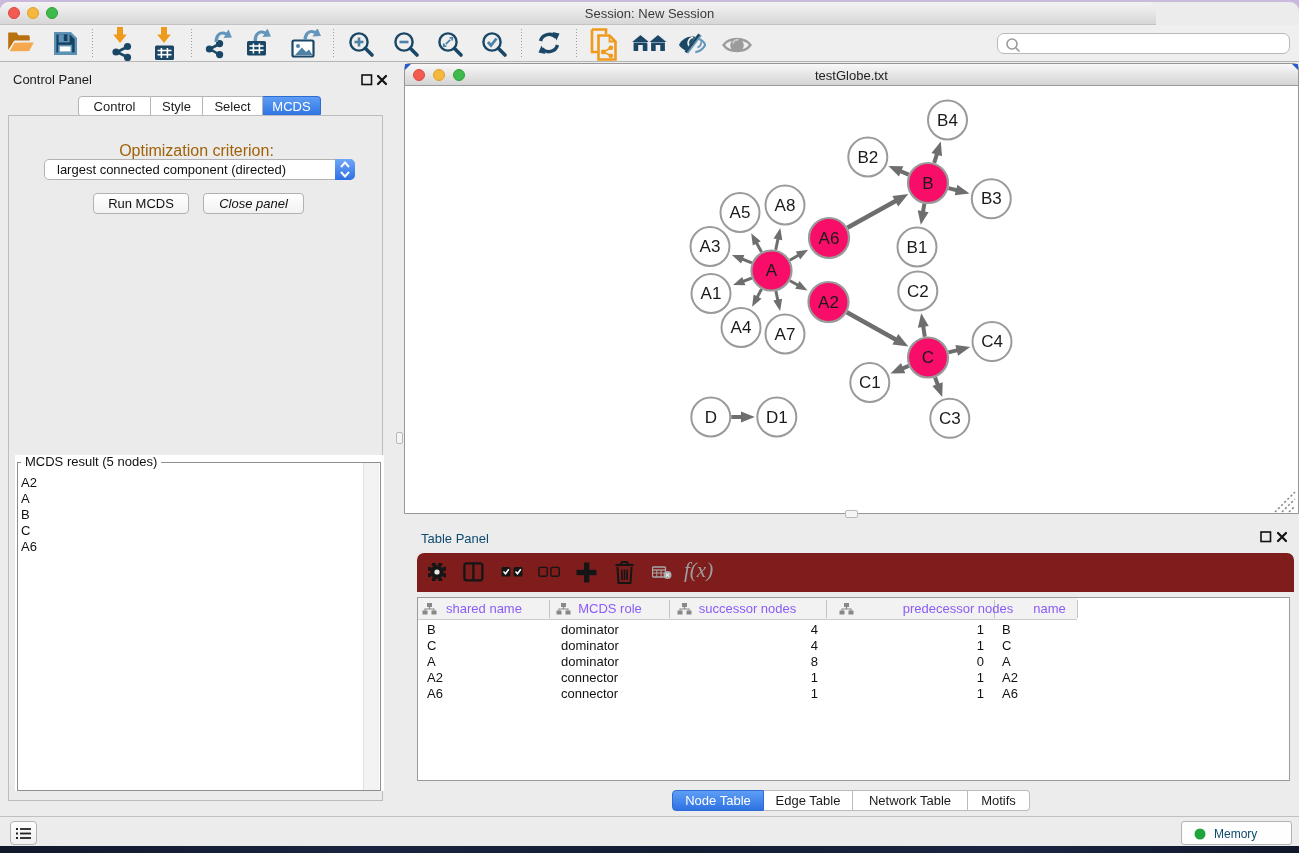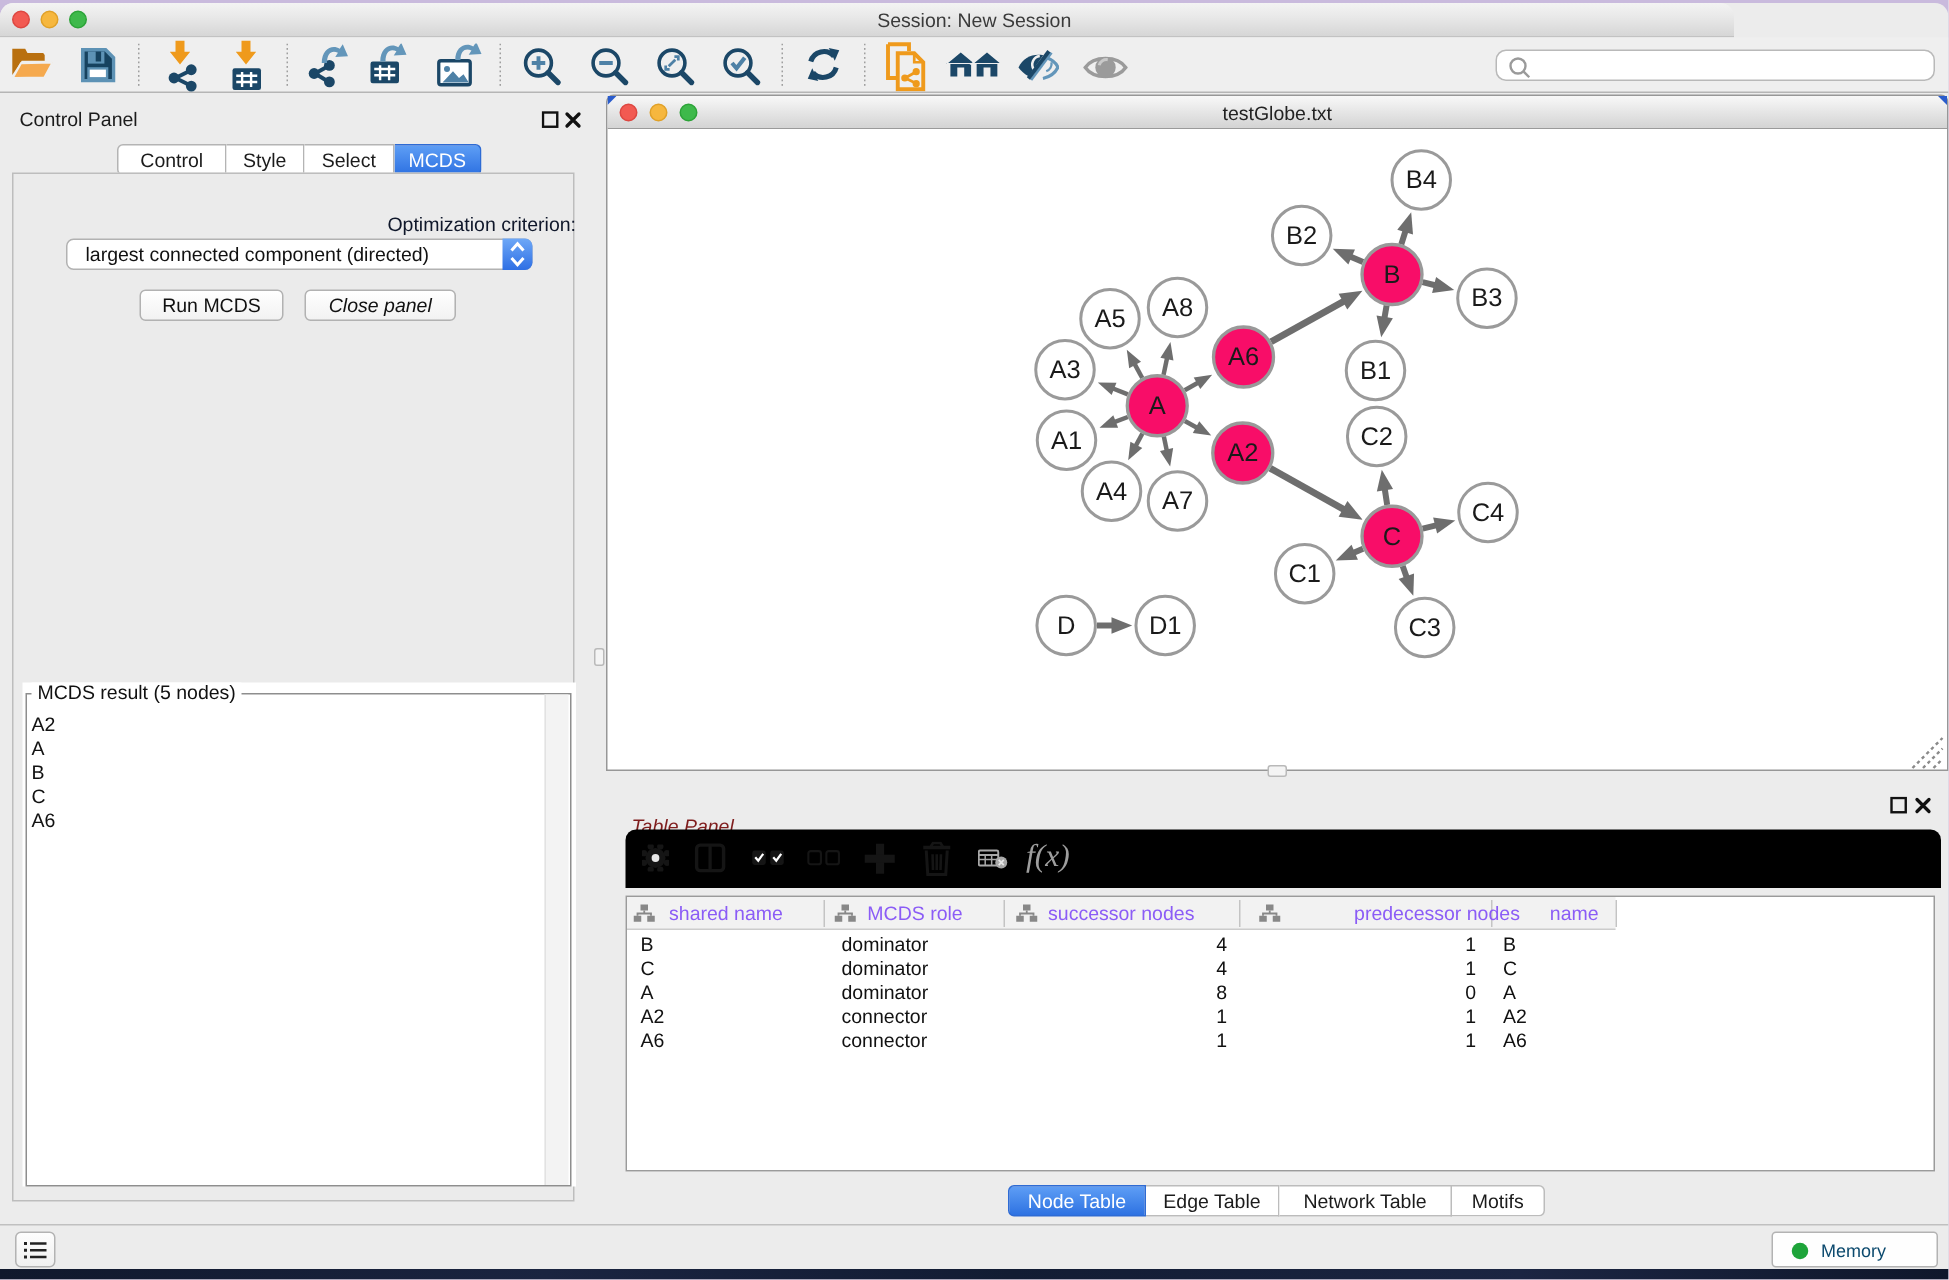--- a/index.html
+++ b/index.html
@@ -27,21 +27,21 @@
 #searchbox { left:997px; top:8px; width:293px; height:21px; background:#fff;
   border:1px solid #b9b9b9; border-radius:7px; }
 
 #cpanel { left:0; top:60px; width:404px; height:754px; }
 #cptitle { left:13px; top:10px; font-size:13px; color:#1b1b1b; }
 #cptabs { top:34px; left:78px; height:21px; }
 .tab { position:absolute; top:0; height:21px; line-height:20px; text-align:center;
   font-size:13px; color:#1b1b1b; background:#fff; border:1px solid #b4b4b4; }
 .tabsel { background:linear-gradient(#5e9ef5,#2e72e2); color:#fff; border-color:#2e6bd4; }
 #cpbody { left:8px; top:53px; width:375px; height:686px; border:1px solid #bdbdbd; background:#ebebeb; }
-#optlabel { left:0; top:26px; width:375px; text-align:right; font-size:13px; color:#0f172a; }
+#optlabel { left:0; top:26px; width:375px; text-align:center; font-size:16px; color:#a16207; }
 #dropdown { left:35px; top:43px; width:311px; height:21px; background:#fff;
   border:1px solid #b2b2b2; border-radius:5px; font-size:13px; line-height:19px;
   color:#111; padding-left:12px; }
 #ddstep { position:absolute; right:-1px; top:-1px; width:20px; height:21px; border-radius:0 5px 5px 0;
   background:linear-gradient(#6ea8f7,#2e6fe4); }
 .btn { position:absolute; height:21px; background:linear-gradient(#ffffff,#f2f2f2);
   border:1px solid #b2b2b2; border-radius:4px; font-size:13px; color:#111;
   text-align:center; line-height:19px; }
 #fieldset { left:6px; top:339px; width:369px; height:336px; background:#fff; }
 #fsborder { position:absolute; left:2px; top:7px; width:364px; height:329px; border:1px solid #8e8e8e; }
@@ -55,22 +55,22 @@
 #nettitle { position:absolute; left:0; top:0; width:893px; height:22px;
   background:linear-gradient(#f8f8f8,#d4d4d4); border-radius:5px 5px 0 0;
   border-bottom:1px solid #9a9a9a; }
 #nettitle .t1 { left:8px;  background:#f25a52; border:0.5px solid #dd4741; }
 #nettitle .t2 { left:28px; background:#f6b73e; border:0.5px solid #e0a128; }
 #nettitle .t3 { left:48px; background:#3eb94b; border:0.5px solid #2ca338; }
 #netname { position:absolute; width:100%; text-align:center; font-size:13px; color:#222; line-height:23px; }
 #graph { position:absolute; left:0; top:22px; }
 
 #tpanel { left:404px; top:512px; width:895px; height:302px; }
-#tptitle { left:17px; top:29px; font-size:13px; color:#7f1d1d;font-style:italic; }
-#tptoolbar { left:13px; top:39px; width:877px; height:39px; background:#000000; border-radius:7px 7px 0 0; }
+#tptitle { left:17px; top:17px; font-size:13px; color:#0c4a6e; }
+#tptoolbar { left:13px; top:39px; width:877px; height:39px; background:#7f1d1d; border-radius:7px 7px 0 0; }
 #ttable { left:13px; top:83px; width:873px; height:184px; background:#fff; border:1px solid #9b9b9b; }
 #thead { position:absolute; left:0; top:0; width:659px; height:22px; background:#f2f2f2; border-bottom:1px solid #cccccc; }
 .hsep { position:absolute; top:2px; height:18px; width:1px; background:#c4c4c4; }
 .hlabel { position:absolute; top:0; font-size:13px; color:#8b5cf6; line-height:22px; text-align:center; }
 .cell { position:absolute; font-size:13px; color:#111; line-height:16px; }
 #ttabs { left:268px; top:276px; height:21px; }
 .ttab { position:absolute; top:0; height:21px; line-height:20px; text-align:center;
   font-size:13px; color:#1b1b1b; background:#fff; border:1px solid #bcbcbc; }
 
 #statusbar { left:0; top:814px; width:1299px; height:29px; background:#ececec; border-top:1px solid #c0c0c0; }

